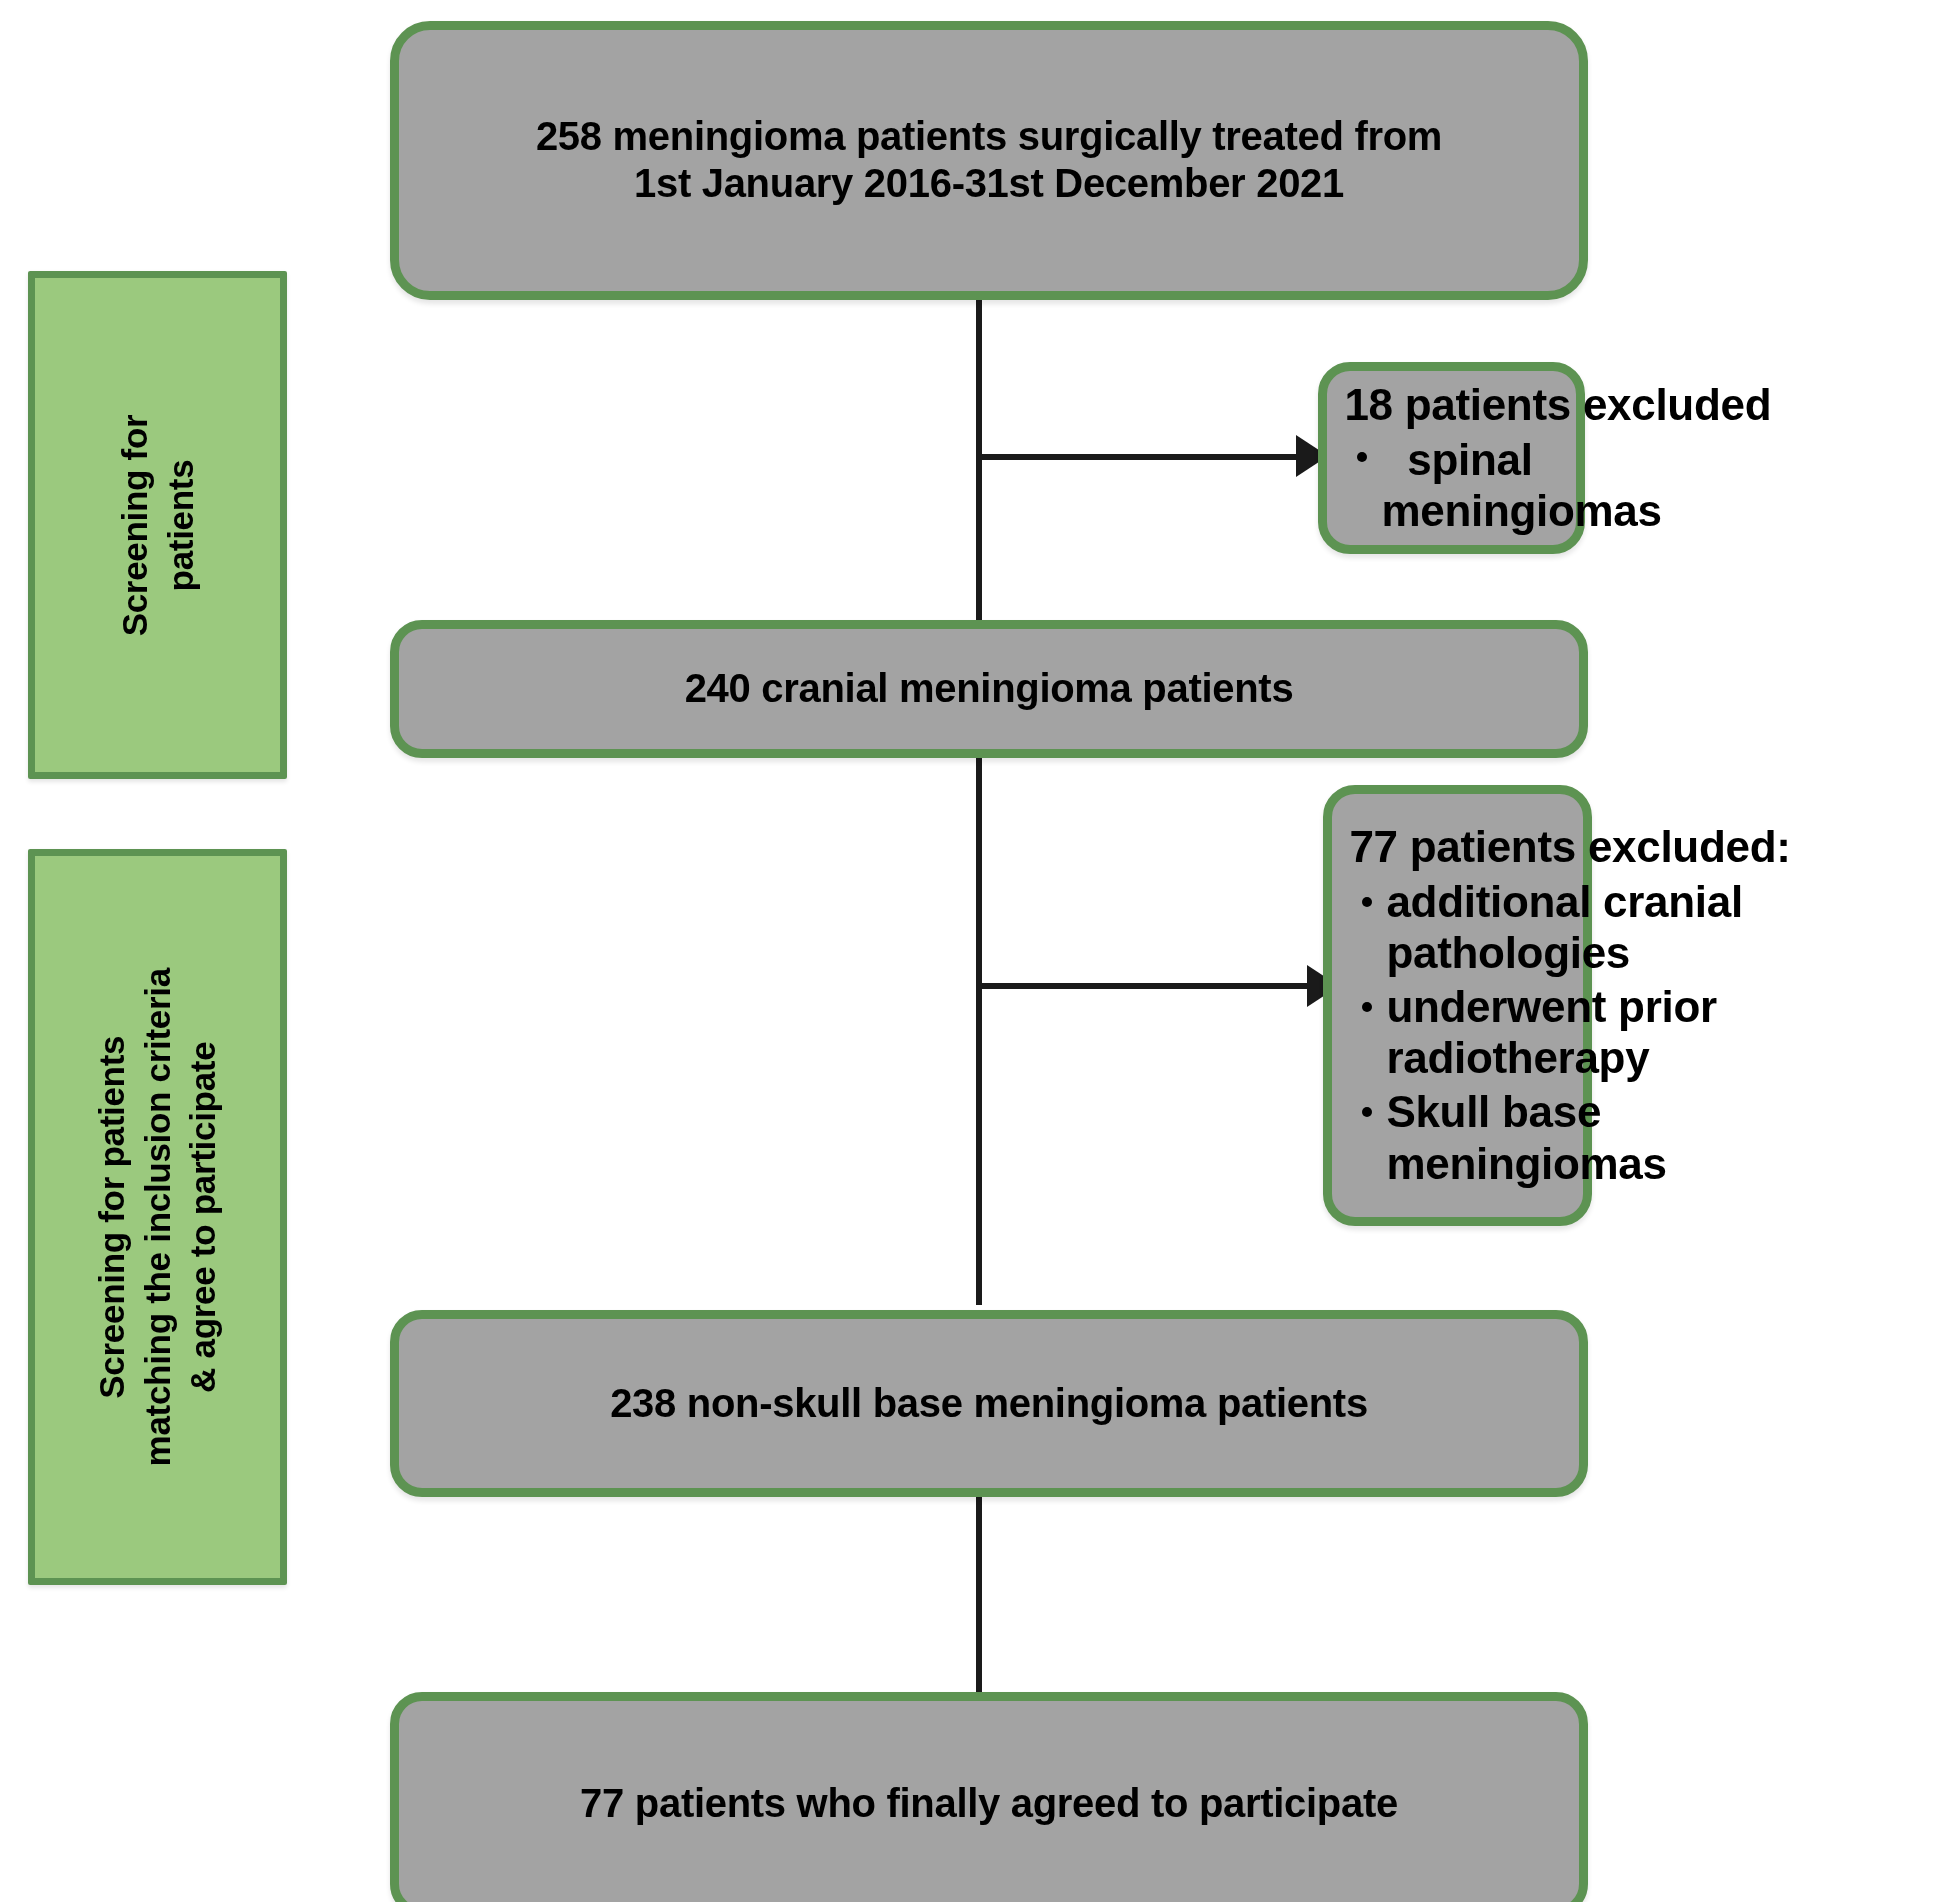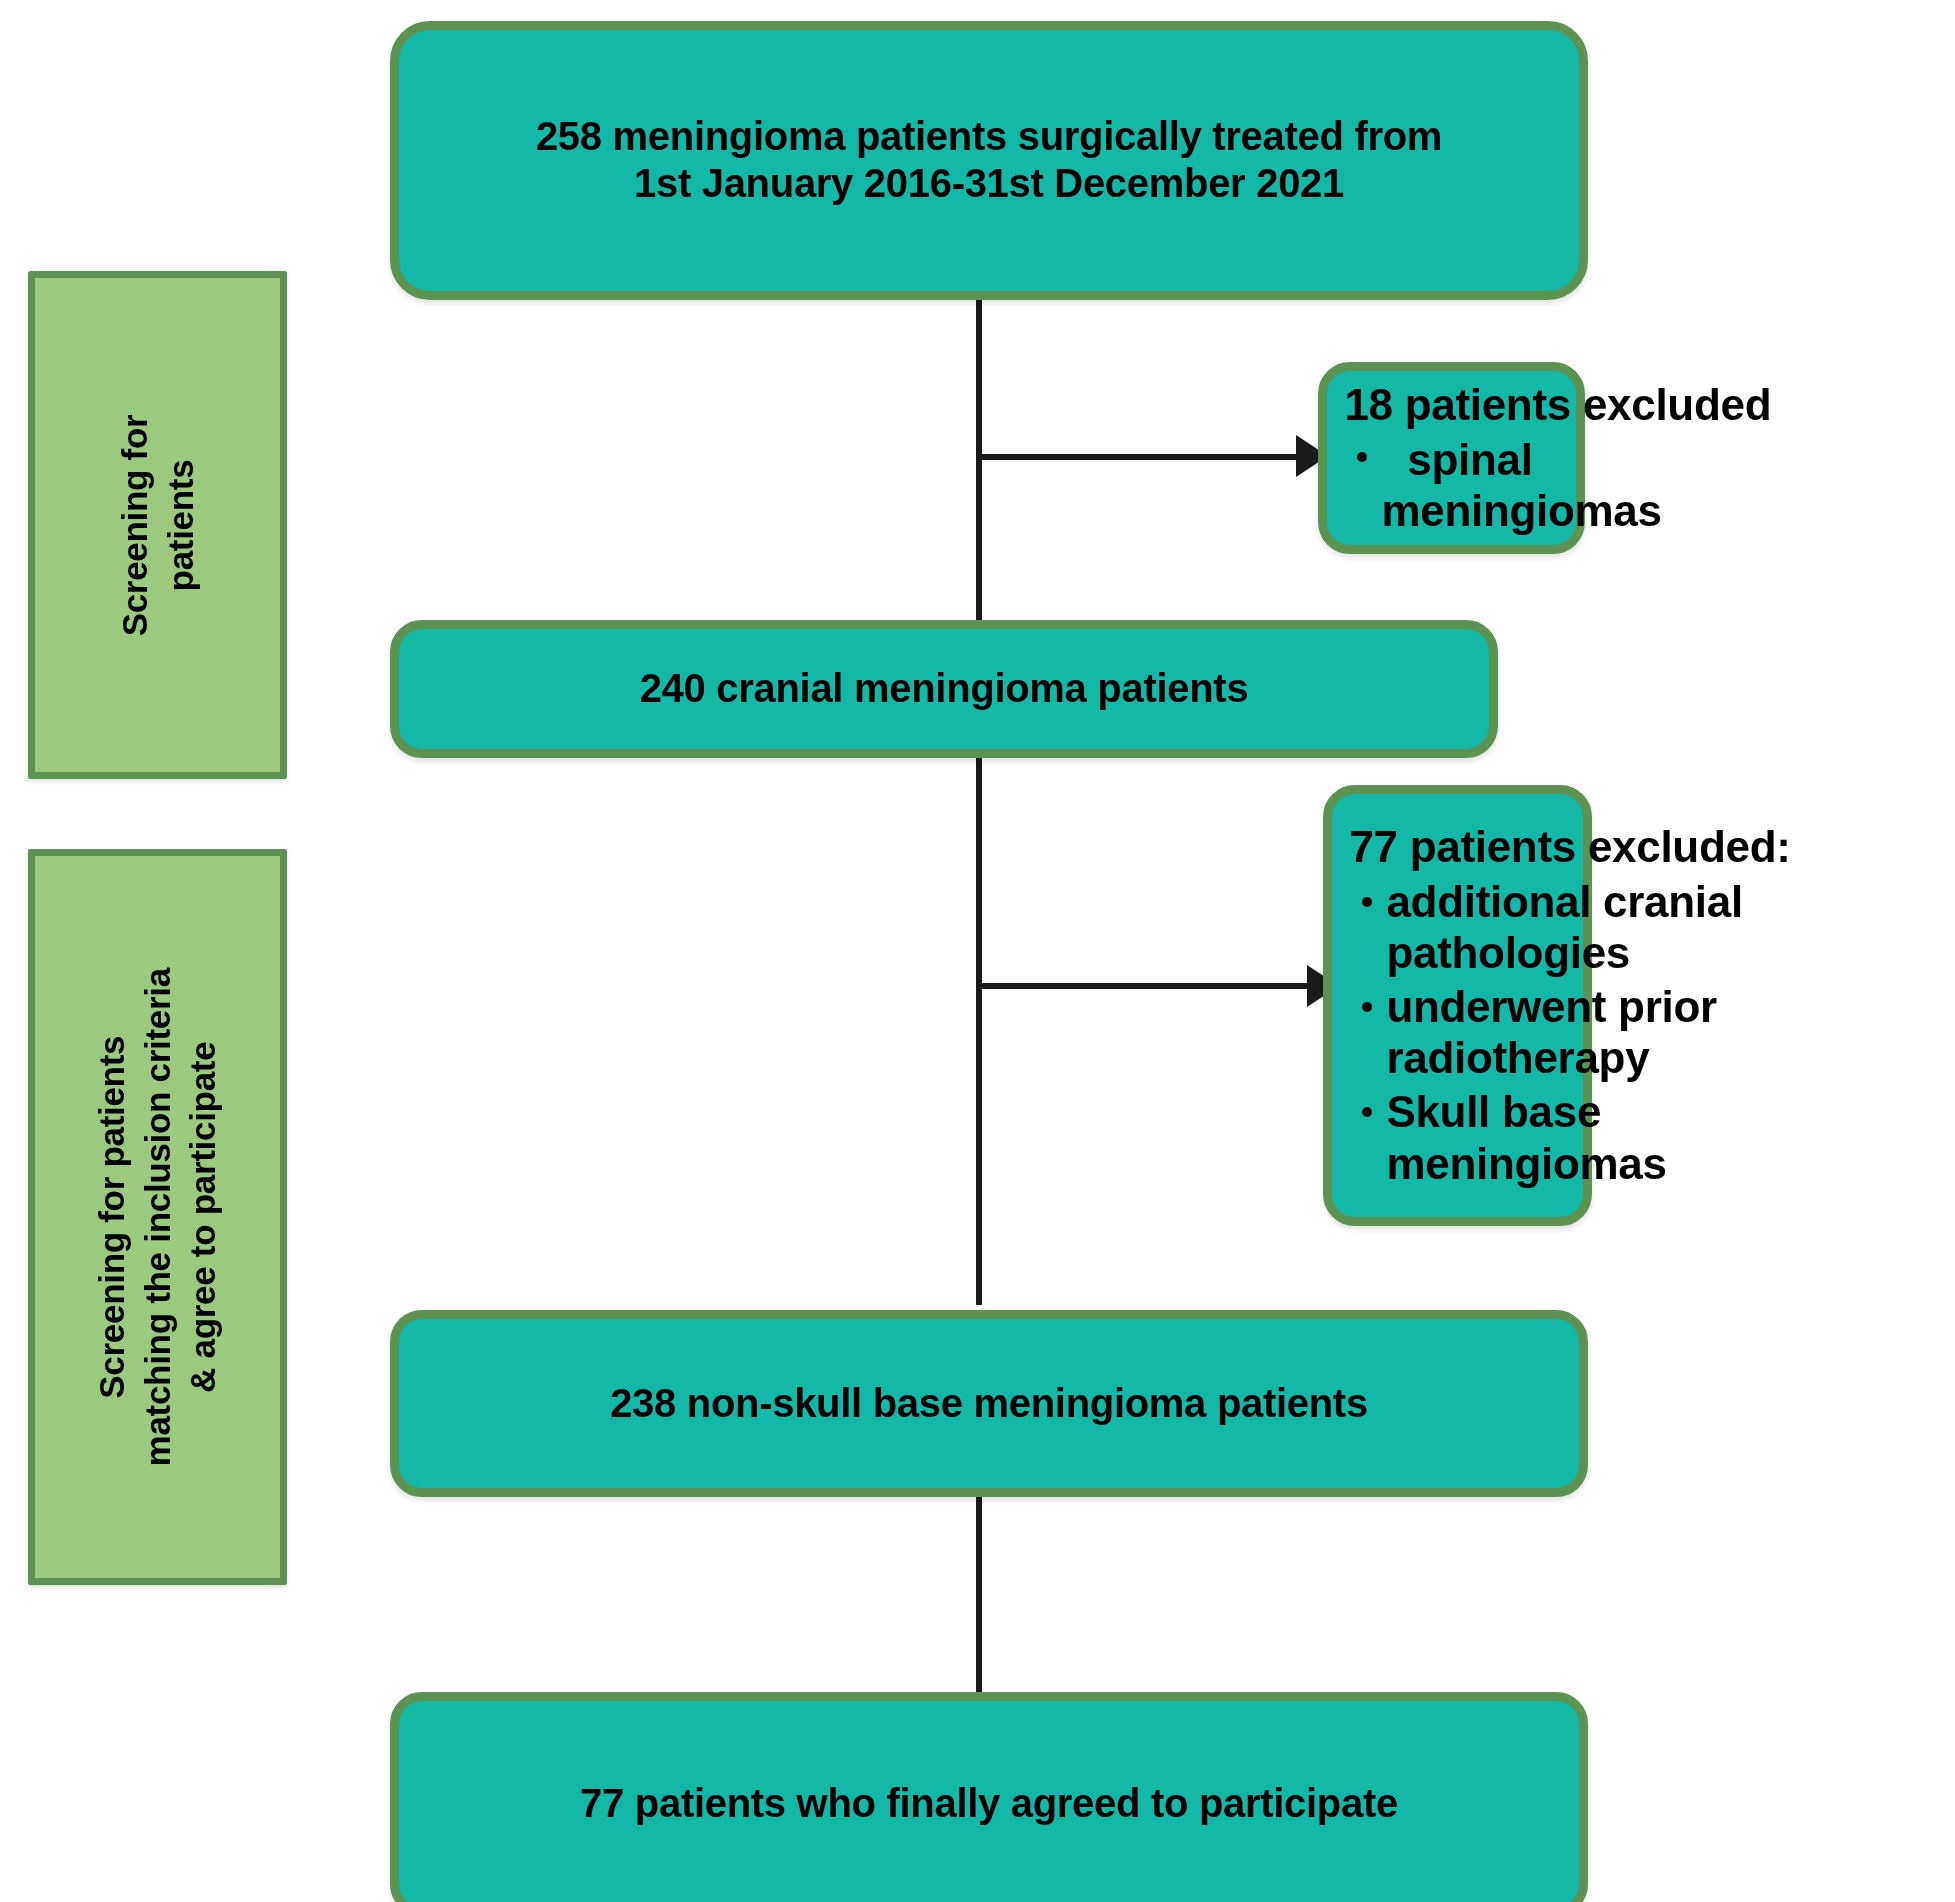--- a/index.html
+++ b/index.html
@@ -16,21 +16,21 @@
     width: 1955px;
     height: 1902px;
     background: #ffffff;
     overflow: hidden;
   }
 
   
   .node {
     position: absolute;
     box-sizing: border-box;
-    background: #14b8a6;
+    background: #a3a3a3;
     border: 9.2px solid #5D9352;
     color: #000000;
     font-weight: bold;
     display: flex;
     align-items: center;
     justify-content: center;
     text-align: center;
     line-height: 1.18;
     letter-spacing: -0.3px;
     box-shadow: 0 3.1px 5.1px rgba(0,0,0,0.10);
@@ -162,21 +162,21 @@
 
   <div class="node rounded excl-box single" style="left:1318px; top:362px; width:267px; height:192px;">
     <span class="lines">
       <span class="head">18 patients excluded</span>
       <ul>
         <li>spinal meningiomas</li>
       </ul>
     </span>
   </div>
 
-  <div class="node rounded main-box" style="left:390px; top:620px; width:1108px; height:138px;">
+  <div class="node rounded main-box" style="left:390px; top:620px; width:1198px; height:138px;">
     <span class="lines">
       <span class="line">240 cranial meningioma patients</span>
     </span>
   </div>
 
   <div class="node rounded excl-box" style="left:1323px; top:785px; width:269px; height:441px;">
     <span class="lines">
       <span class="head">77 patients excluded:</span>
       <ul>
         <li>

